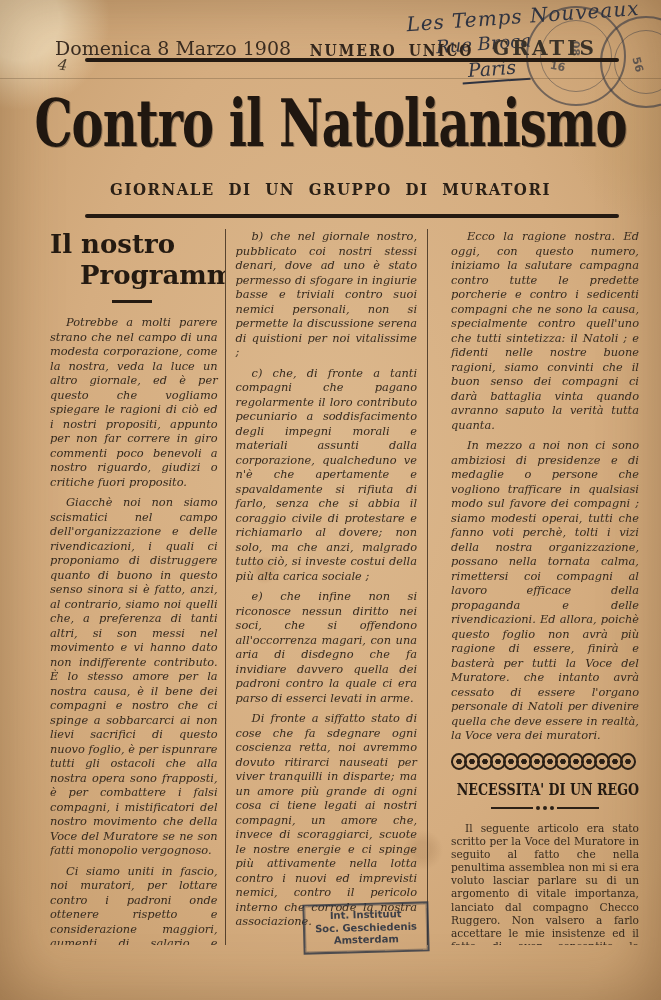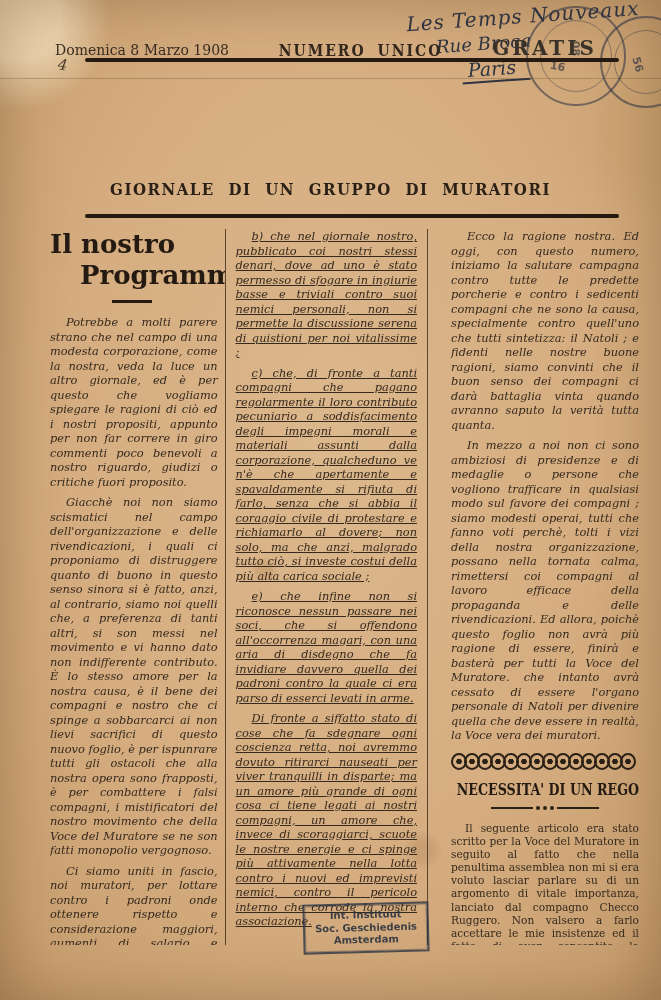--- a/index.html
+++ b/index.html
@@ -16,21 +16,21 @@
     color:#33261c;
   }
   
   .handwriting{position:absolute;top:4px;left:408px;color:#2f3340;
     font-family:"DejaVu Serif", serif;font-style:italic;transform:rotate(-4deg);}
   .hw1{font-size:20px;letter-spacing:1px;white-space:nowrap;}
   .hw2{font-size:18px;margin:2px 0 0 28px;white-space:nowrap;}
   .hw3{font-size:19px;margin:4px 0 0 52px;border-bottom:2px solid #2f3340;display:inline-block;padding:0 14px 1px 6px;}
   .pencil4{position:absolute;top:56px;left:58px;font-size:15px;font-style:italic;color:#4a3c2c;transform:rotate(8deg);}
   .dateline{position:absolute;top:36px;left:55px;right:30px;display:flex;justify-content:space-between;align-items:baseline;}
-  .date{font-size:14px;color:#3a2c20;}
+  .date{font-size:19px;color:#3a2c20;}
   .issue{font-size:14px;font-weight:bold;letter-spacing:2px;word-spacing:5px;transform:scaleY(1.15);}
   .gratis{font-size:20px;font-weight:bold;letter-spacing:3px;color:#3a3228;margin-right:34px;}
   .rule-heavy{position:absolute;left:85px;right:42px;height:4px;background:#241a12;border-radius:2px;}
   .rule1{top:58px;}
   .faintline{position:absolute;top:78px;left:0;right:0;height:1px;background:rgba(80,60,40,.28);}
   
   .postmark{position:absolute;border:2px solid rgba(52,55,66,.6);border-radius:50%;color:rgba(52,55,66,.7);}
   .pm1{top:6px;left:526px;width:96px;height:96px;}
   .pm2{top:16px;left:600px;width:88px;height:88px;}
   .postmark::before{content:"";position:absolute;inset:12px;border:1.5px solid rgba(52,55,66,.45);border-radius:50%;}
@@ -44,21 +44,21 @@
     transform:scaleY(1.38);transform-origin:top center;white-space:nowrap;
     text-shadow:1px 1px 0 rgba(32,23,16,.35);}
   .subtitle{position:absolute;top:180px;left:0;width:100%;text-align:center;
     font-size:15px;font-weight:bold;letter-spacing:1.5px;word-spacing:7px;color:#2b2016;transform:scaleY(1.1);}
   .rule2{top:214px;}
   
   .cols{position:absolute;top:229px;left:50px;right:22px;height:716px;display:flex;overflow:hidden;}
   .col{overflow:hidden;font-style:italic;font-size:11.4px;line-height:14.5px;text-align:justify;color:#362a1e;}
   .col p{margin:0 0 6px;text-indent:16px;}
   .col1{width:181px;padding-right:7px;}
-  .col2{width:196px;padding:0 10px;border-left:1px solid rgba(45,32,20,.75);border-right:1px solid rgba(45,32,20,.75);text-decoration:underline;}
+  .col2{width:196px;padding:0 10px;border-left:1px solid rgba(45,32,20,.75);border-right:1px solid rgba(45,32,20,.75);}
   .col3{width:203px;padding-left:23px;}
   .prog-head{font-style:normal;font-weight:bold;font-size:26px;line-height:31px;color:#241a11;margin:0 0 0;}
   .prog-line2{margin-left:30px;}
   .prog-rule{width:40px;height:3px;background:#241a11;margin:9px 0 12px 62px;}
   
   .chain{display:flex;justify-content:center;margin:10px 0 12px;}
   .chain i{width:12px;height:13px;border:2.5px solid #2b2016;border-radius:50%;margin-left:-3px;
     background:radial-gradient(circle at 50% 50%, #2b2016 0 2.5px, transparent 3px);flex:none;}
   .sec-head{font-style:normal;font-weight:bold;font-size:13.5px;white-space:nowrap;text-align:center;
     color:#241a11;transform:scale(.94,1.3);transform-origin:center;margin:4px 0 10px;}
@@ -94,41 +94,44 @@
 
   <div class="dateline">
     <span class="date">Domenica 8 Marzo 1908</span>
     <span class="issue">NUMERO UNICO</span>
     <span class="gratis">GRATIS</span>
   </div>
   <div class="rule-heavy rule1"></div>
   <div class="pencil4">4</div>
   <div class="faintline"></div>
 
+  <div class="masthead">
+    <span class="title">Contro il Natolianismo</span>
+  </div>
   <div class="subtitle">GIORNALE DI UN GRUPPO DI MURATORI</div>
   <div class="rule-heavy rule2"></div>
 
   <div class="cols">
 
     <div class="col col1">
       <div class="prog-head">
         <div>Il nostro</div>
         <div class="prog-line2">Programma</div>
       </div>
       <div class="prog-rule"></div>
       <p>Potrebbe a molti parere strano che nel campo di una modesta corporazione, come la nostra, veda la luce un altro giornale, ed è per questo che vogliamo spiegare le ragioni di ciò ed i nostri propositi, appunto per non far correre in giro commenti poco benevoli a nostro riguardo, giudizi o critiche fuori proposito.</p>
       <p>Giacchè noi non siamo scismatici nel campo dell'organizzazione e delle rivendicazioni, i quali ci proponiamo di distruggere quanto di buono in questo senso sinora si è fatto, anzi, al contrario, siamo noi quelli che, a preferenza di tanti altri, si son messi nel movimento e vi hanno dato non indifferente contributo. È lo stesso amore per la nostra causa, è il bene dei compagni e nostro che ci spinge a sobbarcarci ai non lievi sacrifici di questo nuovo foglio, è per ispunrare tutti gli ostacoli che alla nostra opera sono frapposti, è per combattere i falsi compagni, i mistificatori del nostro movimento che della Voce del Muratore se ne son fatti monopolio vergognoso.</p>
       <p>Ci siamo uniti in fascio, noi muratori, per lottare contro i padroni onde ottenere rispetto e considerazione maggiori, aumenti di salario e conquistare tutte le rivendicazioni del nostro diritto; con entusiasmo abbiamo provvevuto a creare il nostro giornale che doveva essere il mezzo più efficace di propaganda e di difesa nostra e, con meraviglia siamo arrivati a questo:</p>
 
     </div>
 
     <div class="col col2">
       <p>b) che nel giornale nostro, pubblicato coi nostri stessi denari, dove ad uno è stato permesso di sfogare in ingiurie basse e triviali contro suoi nemici personali, non si permette la discussione serena di quistioni per noi vitalissime ;</p>
       <p>c) che, di fronte a tanti compagni che pagano regolarmente il loro contributo pecuniario a soddisfacimento degli impegni morali e materiali assunti dalla corporazione, qualcheduno ve n'è che apertamente e spavaldamente si rifiuta di farlo, senza che si abbia il coraggio civile di protestare e richiamarlo al dovere; non solo, ma che anzi, malgrado tutto ciò, si investe costui della più alta carica sociale ;</p>
-      <p>e) che infine non si riconosce nessun passare nei soci, che si offendono all'occorrenza magari, con una aria di disdegno che fa invidiare davvero quella dei padroni contro la quale ci era parso di esserci levati in arme.</p>
+      <p>e) che infine non si riconosce nessun diritto nei soci, che si offendono all'occorrenza magari, con una aria di disdegno che fa invidiare davvero quella dei padroni contro la quale ci era parso di esserci levati in arme.</p>
       <p>Di fronte a siffatto stato di cose che fa sdegnare ogni coscienza retta, noi avremmo dovuto ritirarci nauseati per viver tranquilli in disparte; ma un amore più grande di ogni cosa ci tiene legati ai nostri compagni, un amore che, invece di scoraggiarci, scuote le nostre energie e ci spinge più attivamente nella lotta contro i nuovi ed imprevisti nemici, contro il pericolo interno che corrode la nostra associazione.</p>
     </div>
 
     <div class="col col3">
       <p>Ecco la ragione nostra. Ed oggi, con questo numero, iniziamo la salutare campagna contro tutte le predette porcherie e contro i sedicenti compagni che ne sono la causa, specialmente contro quell'uno che tutti sintetizza: il Natoli ; e fidenti nelle nostre buone ragioni, siamo convinti che il buon senso dei compagni ci darà battaglia vinta quando avranno saputo la verità tutta quanta.</p>
       <p>In mezzo a noi non ci sono ambiziosi di presidenze e di medaglie o persone che vogliono trafficare in qualsiasi modo sul favore dei compagni ; siamo modesti operai, tutti che fanno voti perchè, tolti i vizi della nostra organizzazione, possano nella tornata calma, rimettersi coi compagni al lavoro efficace della propaganda e delle rivendicazioni. Ed allora, poichè questo foglio non avrà più ragione di essere, finirà e basterà per tutti la Voce del Muratore. che intanto avrà cessato di essere l'organo personale di Natoli per divenire quella che deve essere in realtà, la Voce vera dei muratori.</p>
       <div class="chain">
         <i></i>
           <i></i>
           <i></i>

